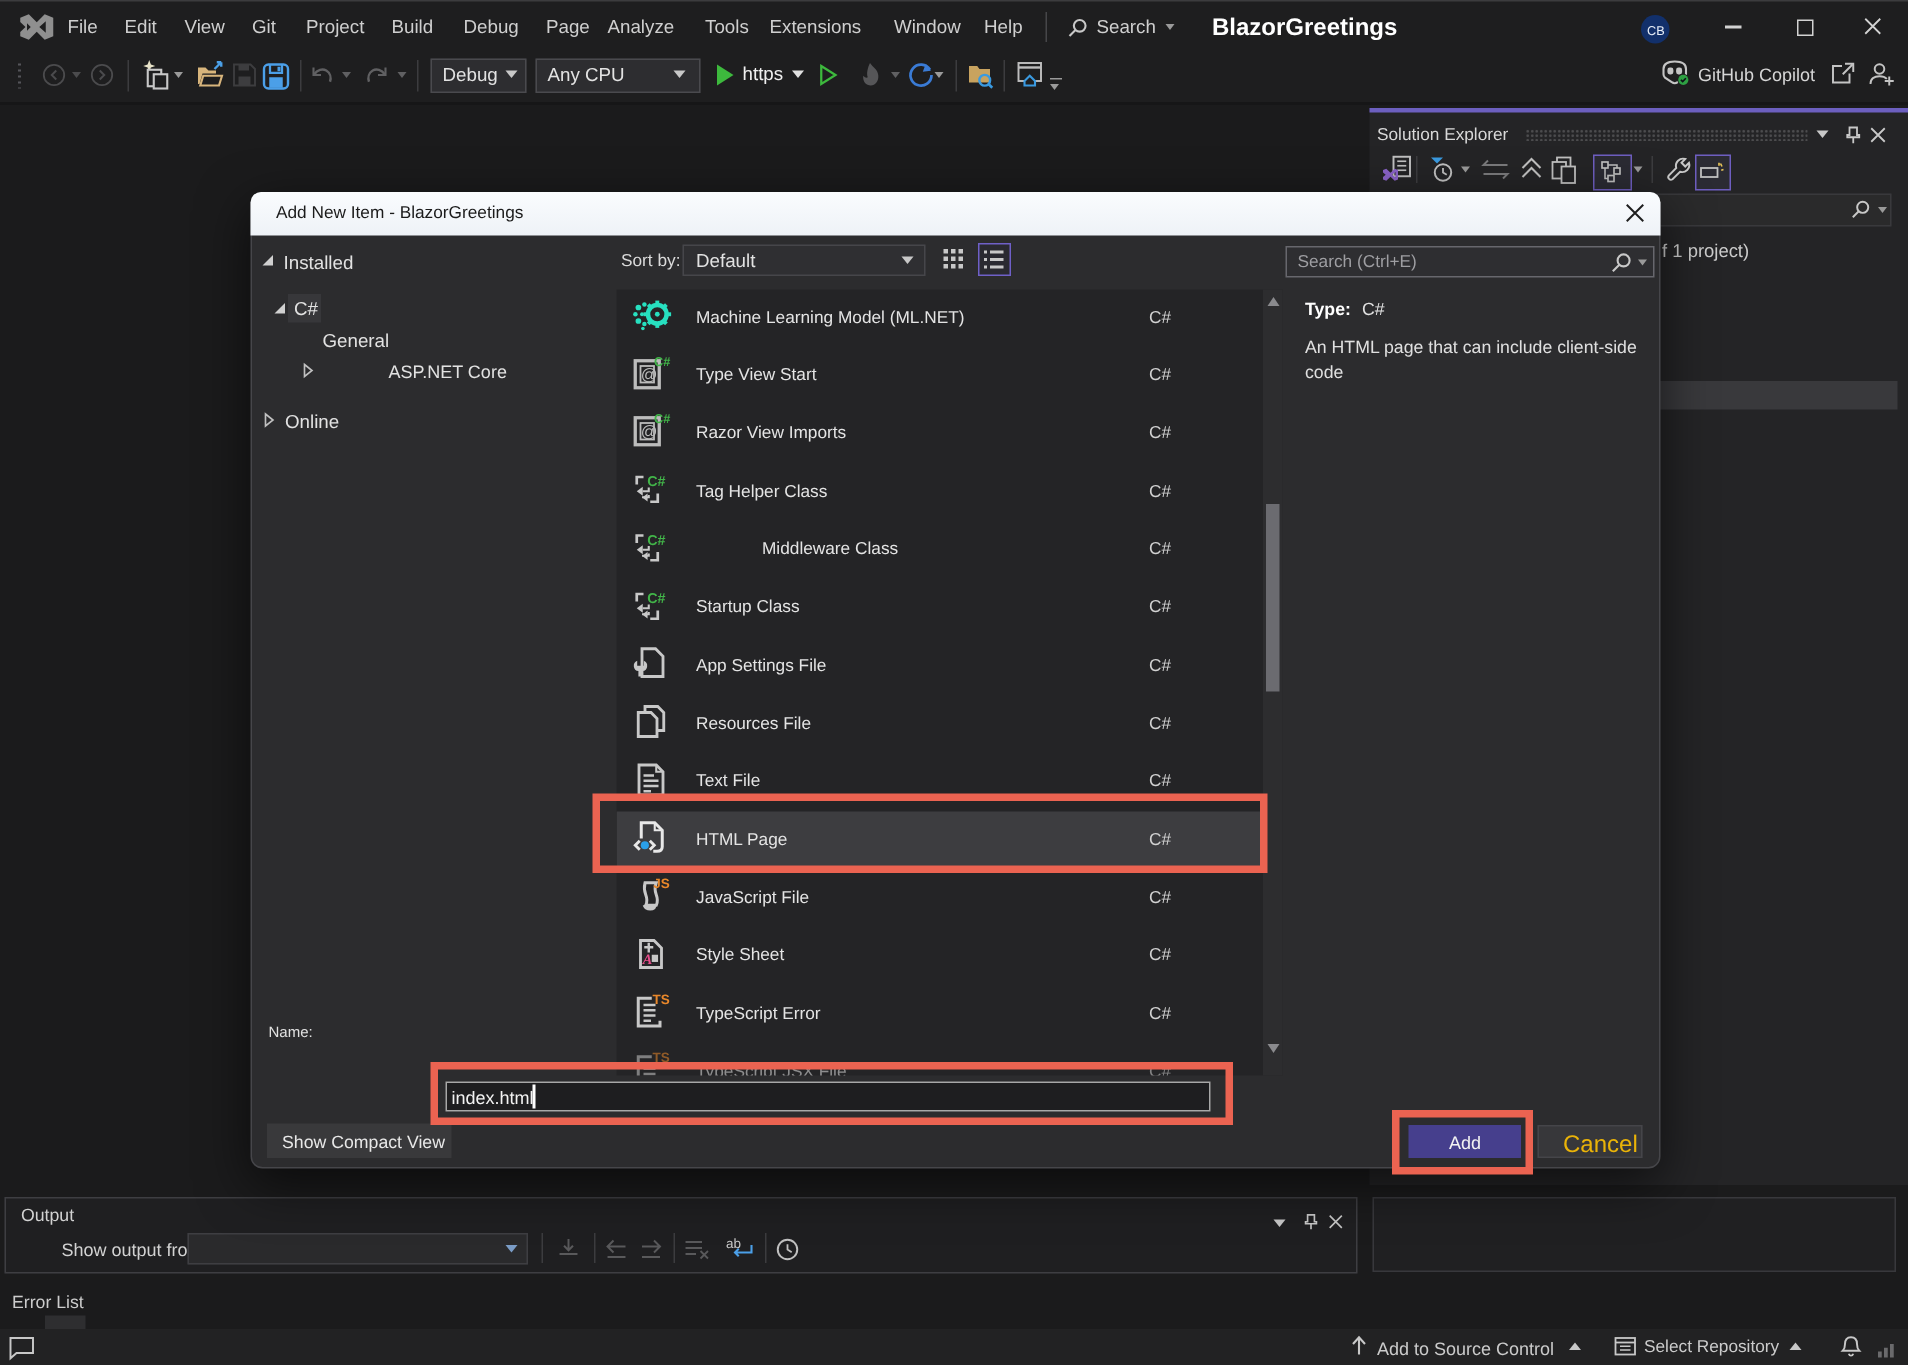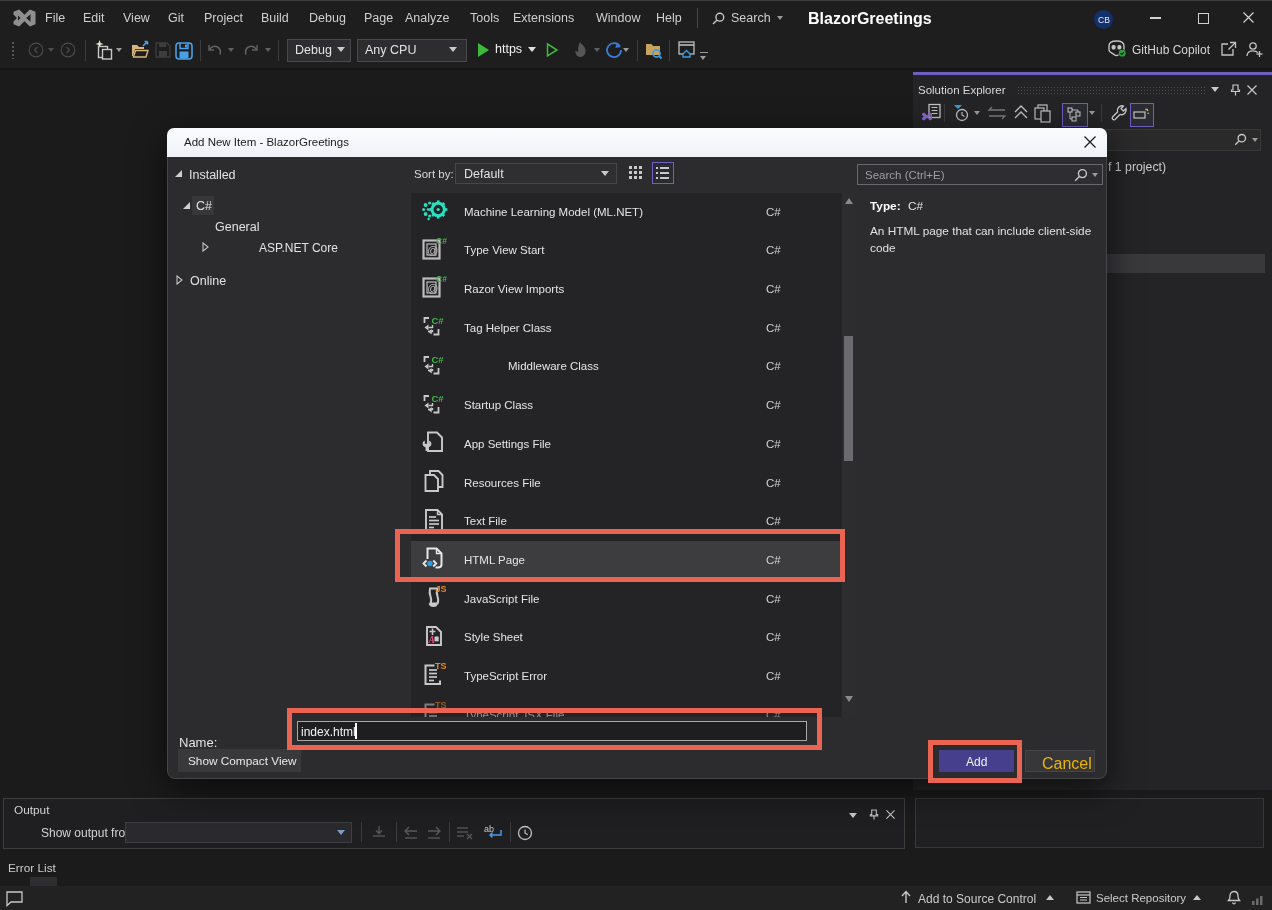--- a/index.html
+++ b/index.html
@@ -520,21 +520,21 @@
   <svg class="abs" style="left:1074px;top:168px;" width="14" height="14" viewBox="0 0 14 14">
     <circle cx="8.4" cy="5.6" r="4" fill="none" stroke="#c8c8c8" stroke-width="1.4"></circle>
     <line x1="5.4" y1="8.6" x2="1.2" y2="12.8" stroke="#c8c8c8" stroke-width="1.4"></line>
   </svg>
   <div class="caretsm" style="left:1092px;top:173px;"></div>
   <div class="txt" style="left:870px;top:199px;font-size:11.8px;font-weight:bold;color:#ffffff;">Type:</div>
   <div class="txt" style="left:908px;top:199px;font-size:11.8px;color:#e2e2e2;">C#</div>
   <div class="txt" style="left:870px;top:224px;font-size:11.8px;color:#e0e0e0;">An HTML page that can include client-side</div>
   <div class="txt" style="left:870px;top:240.5px;font-size:11.8px;color:#e0e0e0;">code</div>
 
-  <div class="txt" style="left:179px;top:735px;font-size:13px;color:#e2e2e2;">Name:</div>
+  <div class="txt" style="left:179px;top:683px;font-size:10px;color:#e2e2e2;">Name:</div>
   <div class="abs" style="left:297px;top:721px;width:510px;height:20px;background:#1e1e20;border:1px solid #a8a8a8;box-sizing:border-box;"></div>
   <div class="txt" style="left:301px;top:724.5px;font-size:12px;color:#f2f2f2;">index.html</div>
   <div class="abs" style="left:355px;top:723px;width:2px;height:16px;background:#ffffff;"></div>
 
   <div class="abs" style="left:178px;top:749px;width:123px;height:23px;background:#39393b;"></div>
   <div class="txt" style="left:188px;top:754px;font-size:11.8px;color:#e8e8e8;">Show Compact View</div>
   <div class="abs" style="left:939px;top:750px;width:75px;height:22px;background:#463f8d;"></div>
   <div class="txt" style="left:966px;top:754.5px;font-size:12px;color:#f2f2f2;">Add</div>
   <div class="abs" style="left:1025px;top:750px;width:70px;height:22px;background:#37373a;border:1px solid #454549;box-sizing:border-box;"></div>
   <div class="txt" style="left:1042px;top:754.5px;font-size:16px;color:#eab308;">Cancel</div>

